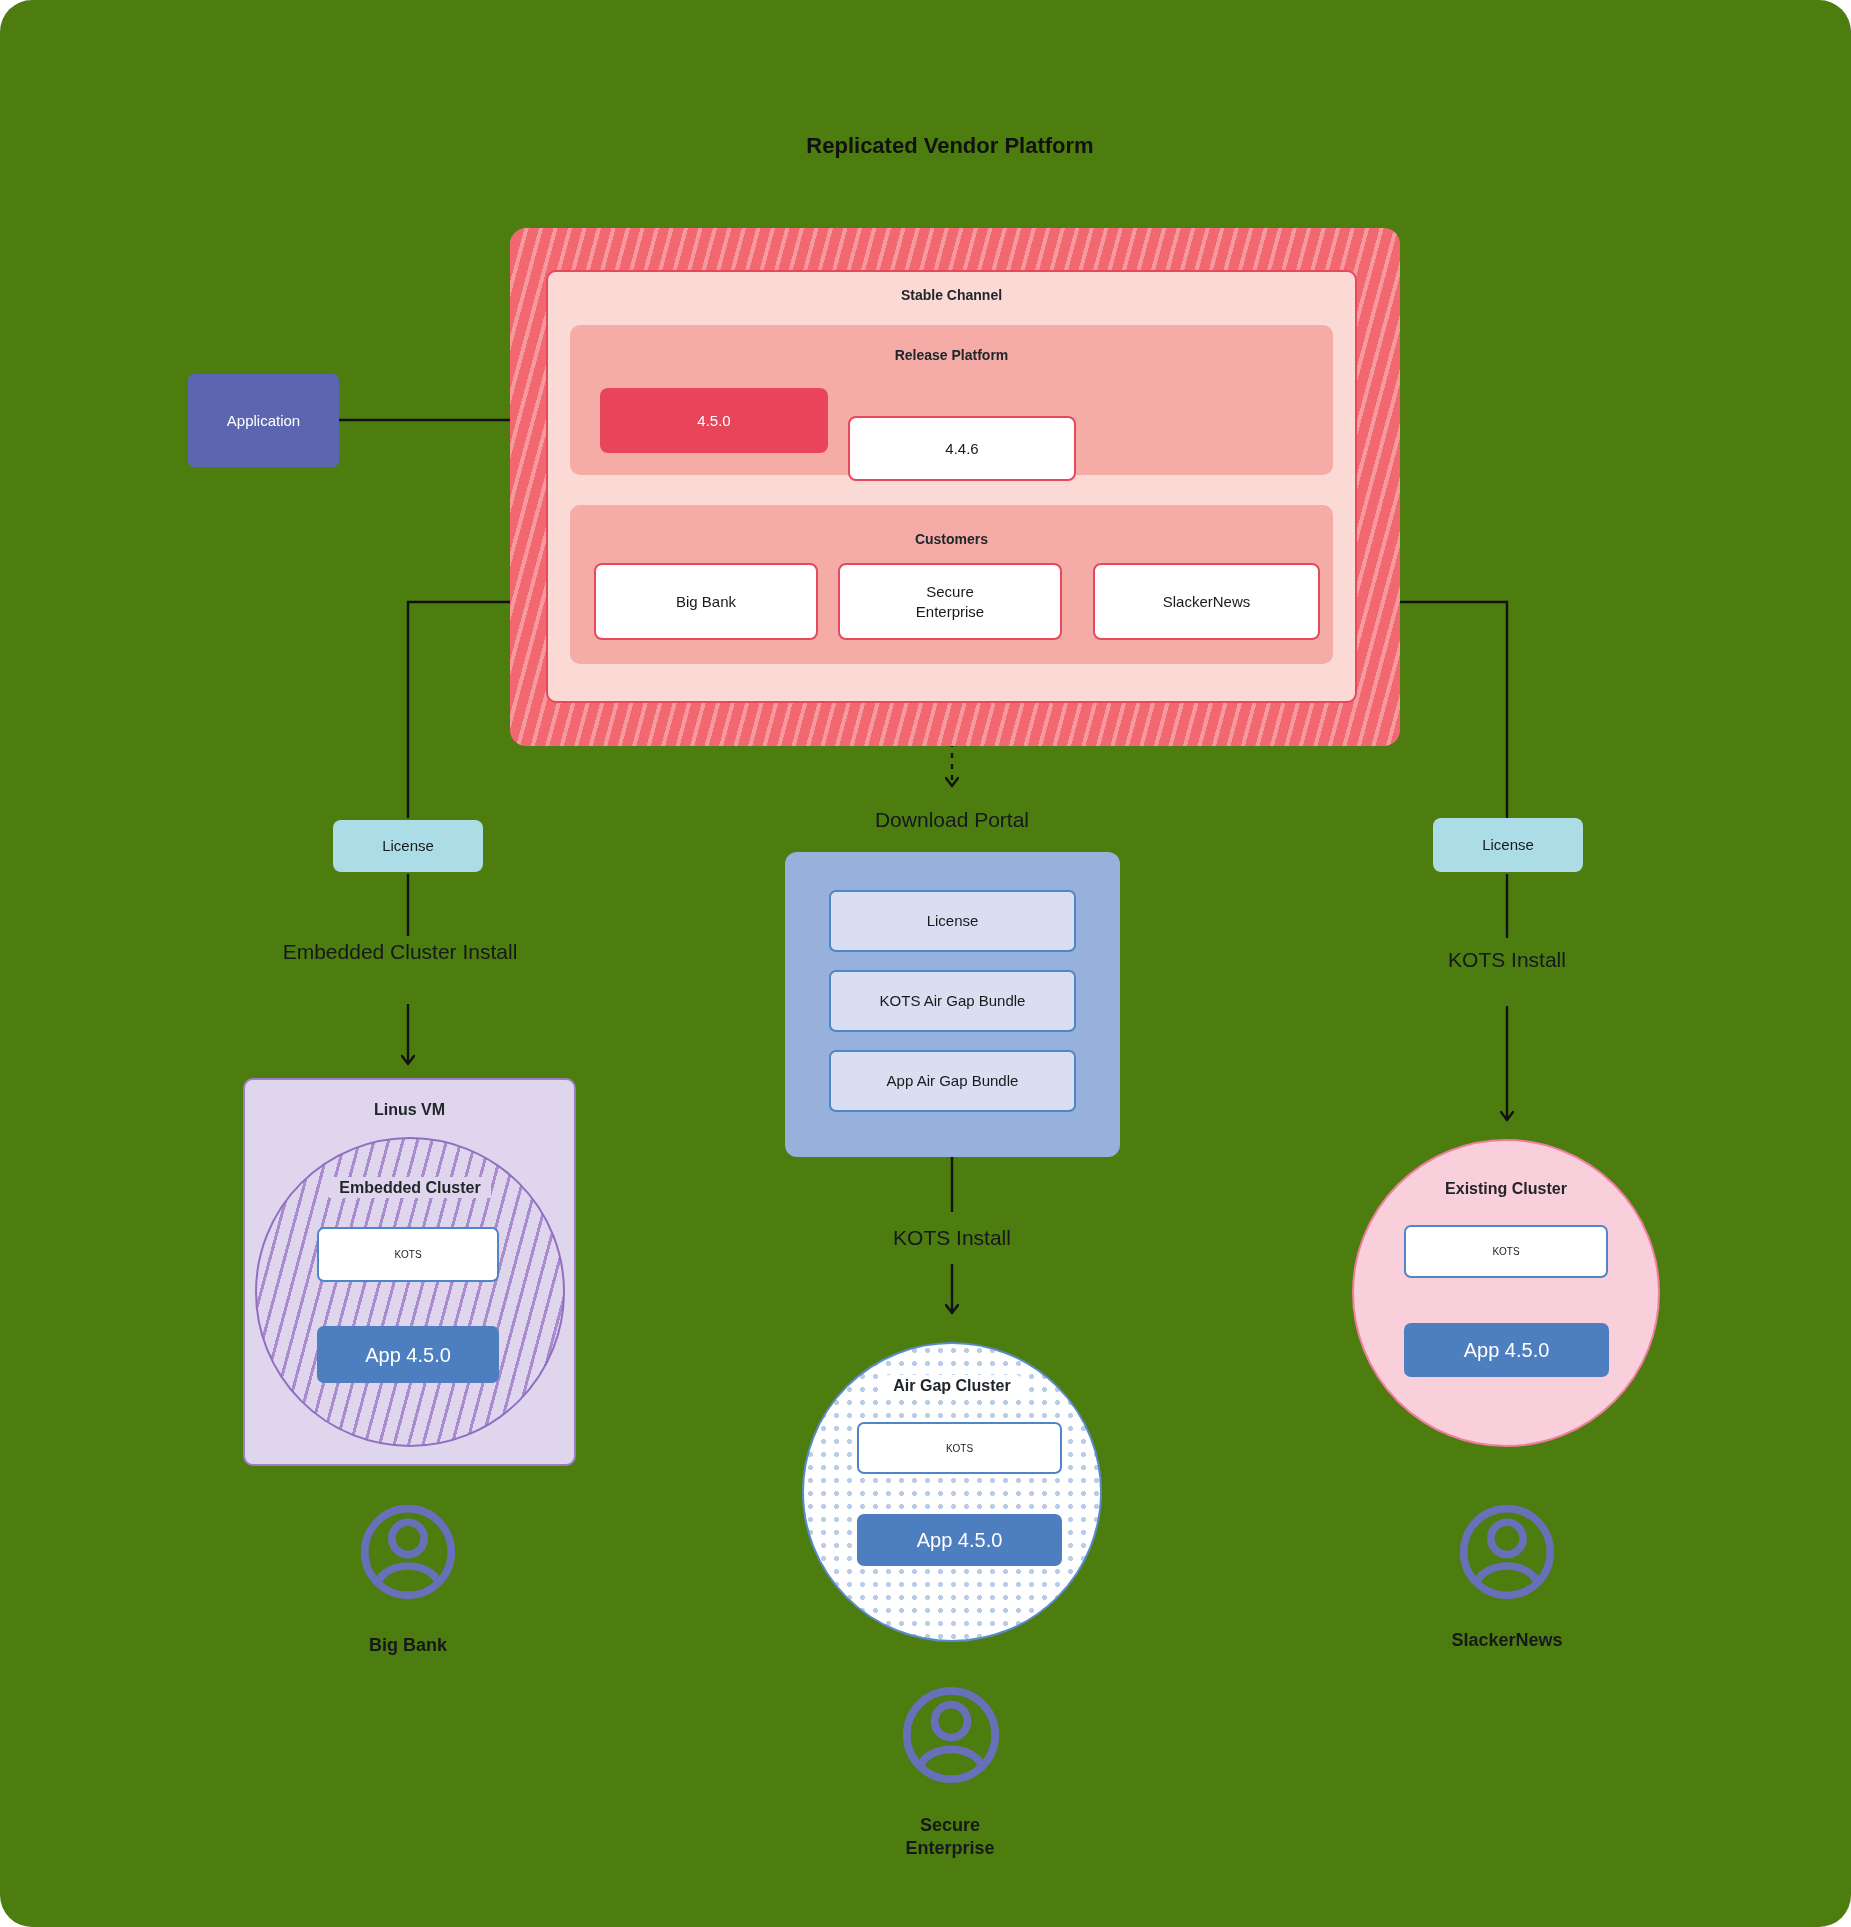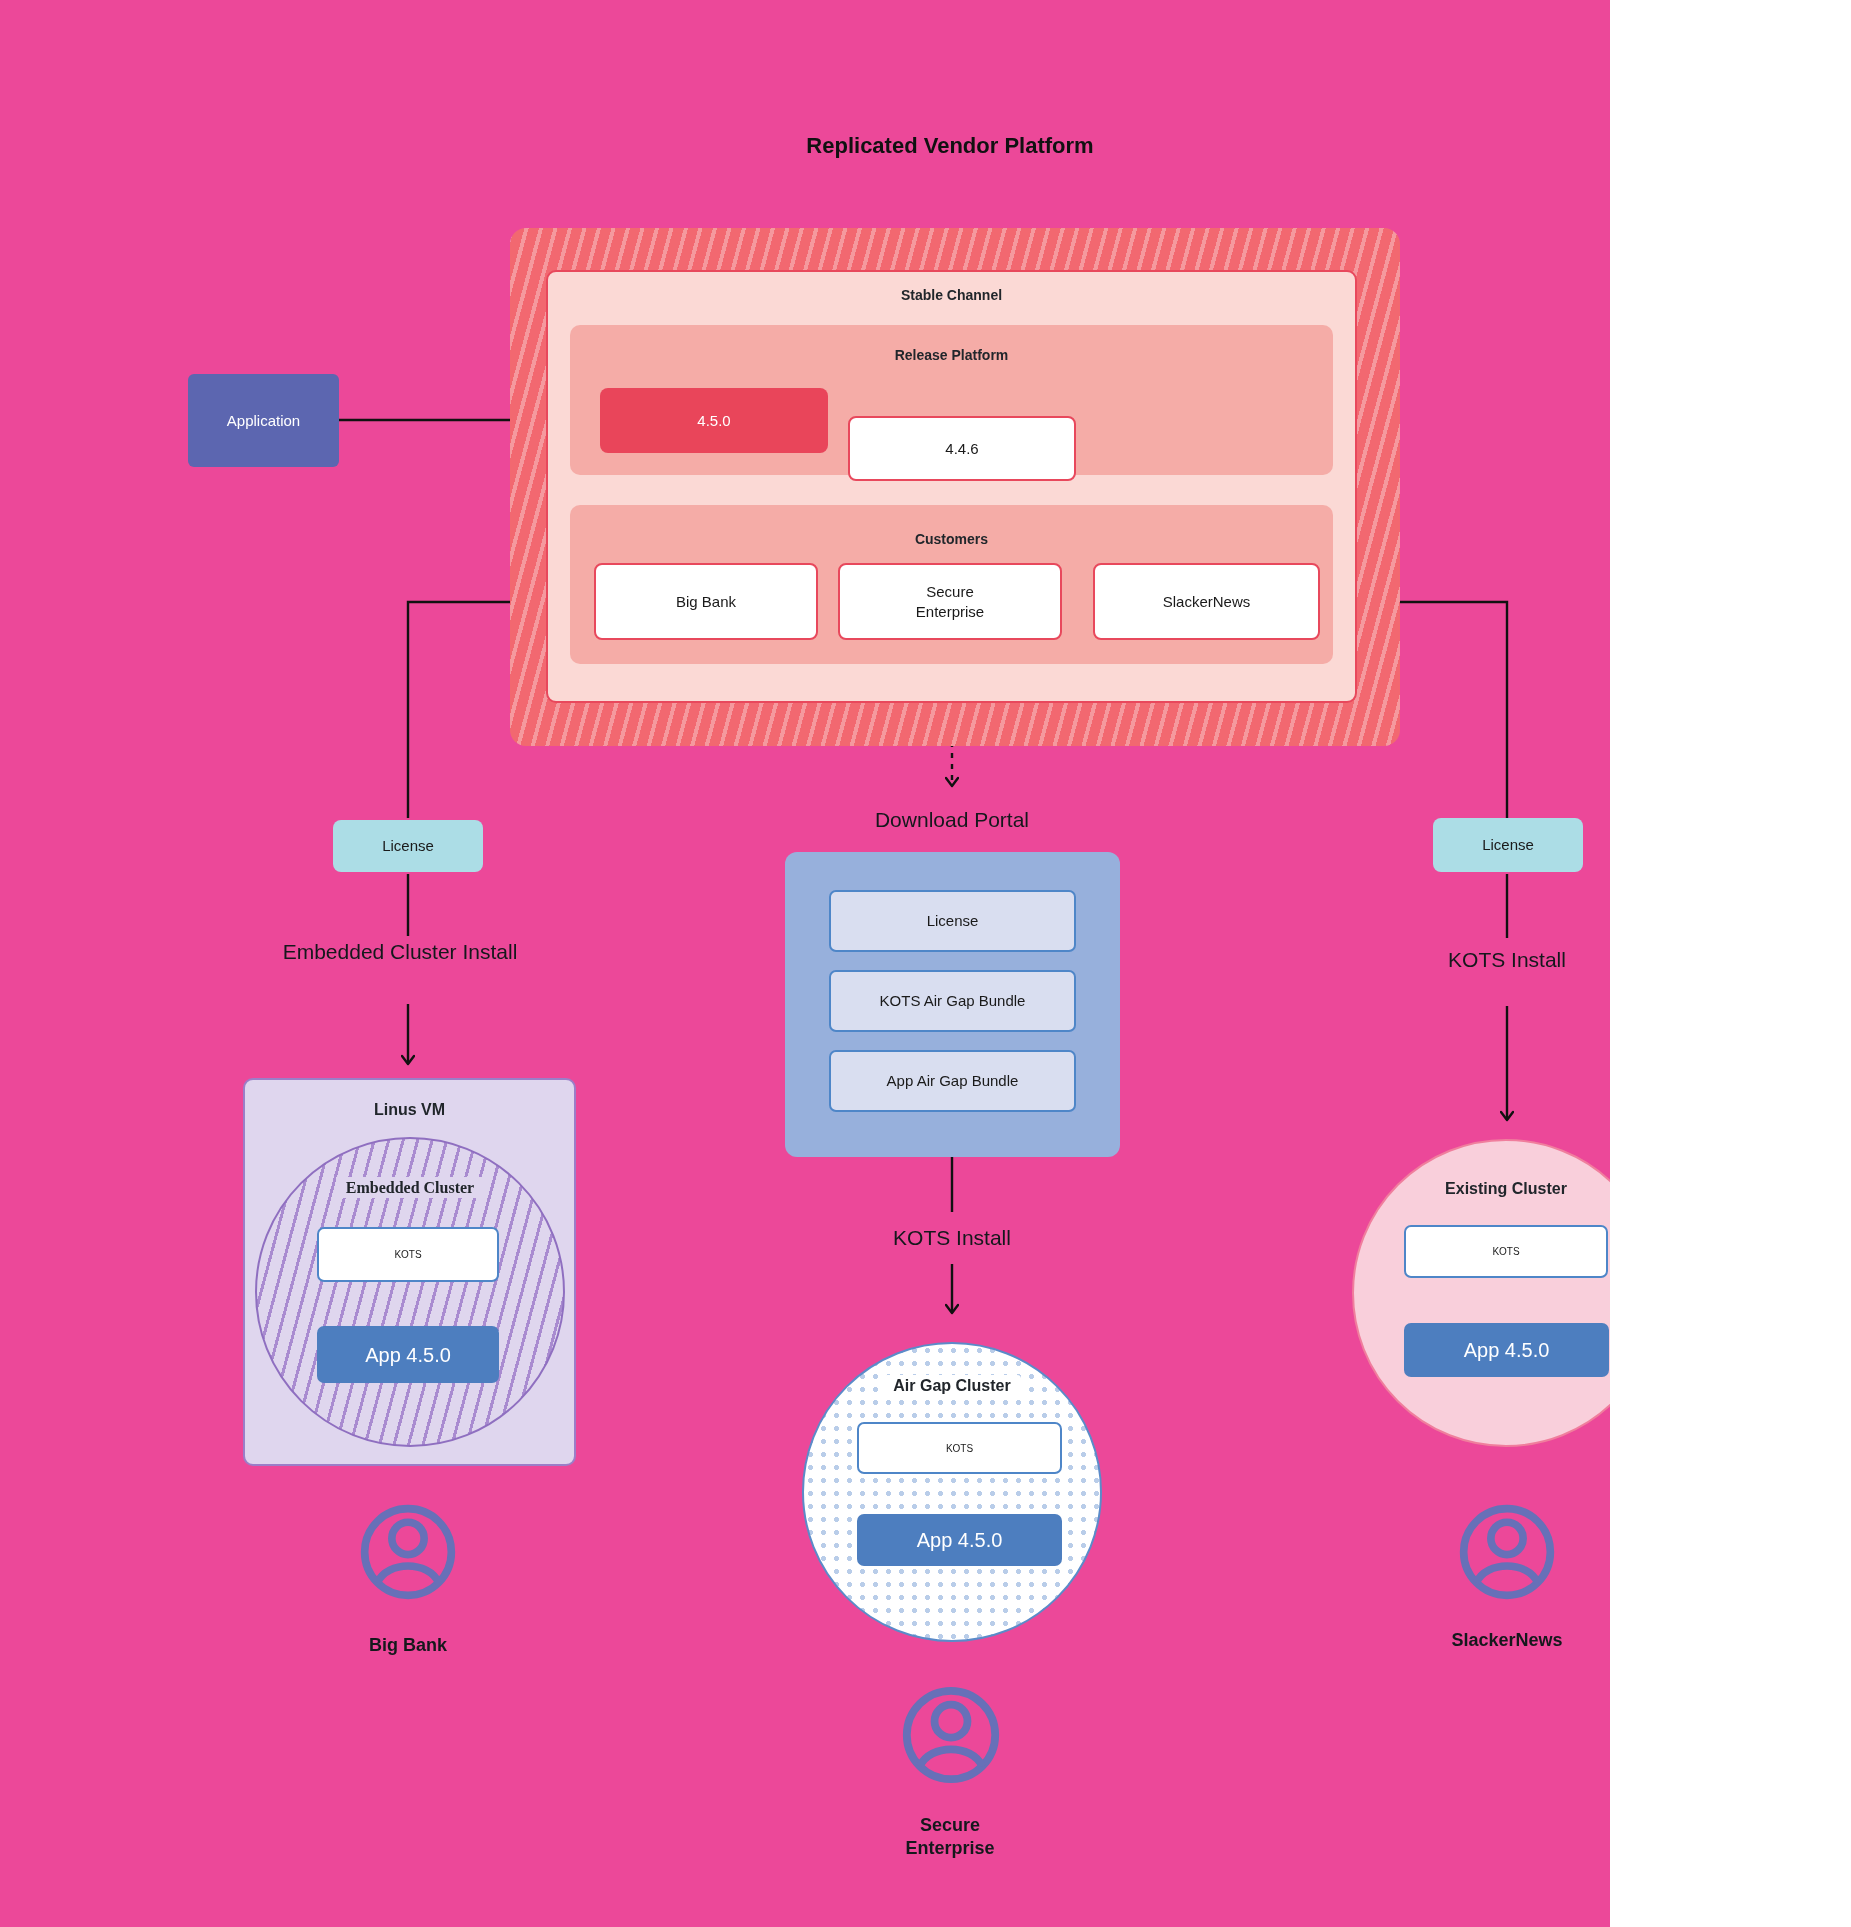--- a/index.html
+++ b/index.html
@@ -1,17 +1,17 @@
 <!DOCTYPE html>
 <html><head>
 <meta charset="utf-8">
 <style>
   html,body{margin:0;padding:0;background:#fff;}
-  .canvas{position:relative;width:1610px;height:1927px;background:#ec4899;
-          font-family:"Liberation Sans",sans-serif;color:#1a1a1a;overflow:hidden;}
+  .canvas{position:relative;width:1851px;height:1927px;background:#4d7c0f;
+          font-family:"Liberation Sans",sans-serif;color:#1a1a1a;overflow:hidden;border-radius:32px;}
   .box{position:absolute;display:flex;align-items:center;justify-content:center;
        text-align:center;box-sizing:border-box;line-height:1.3;}
   .lbl{position:absolute;text-align:center;box-sizing:border-box;line-height:1.3;}
 
   .title{font-weight:bold;font-size:22px;color:#111;}
   .sec-label{font-weight:bold;font-size:14px;color:#21262b;}
   .flow-label{font-size:21px;color:#15181c;}
   .cluster-label{font-weight:bold;font-size:16px;color:#21262b;}
   .user-label{font-weight:bold;font-size:18px;color:#15181c;}
 
@@ -88,21 +88,21 @@
   <div class="box box-white-red" style="left:1093px;top:563px;width:227px;height:77px;">SlackerNews</div>
 
   <div class="box app-node" style="left:188px;top:374px;width:151px;height:93px;">Application</div>
 
   <div class="box teal" style="left:333px;top:820px;width:150px;height:52px;">License</div>
   <div class="lbl flow-label" style="left:280px;top:938px;width:240px;">Embedded Cluster Install</div>
 
   <div class="box vm" style="left:243px;top:1078px;width:333px;height:388px;"></div>
   <div class="lbl cluster-label" style="left:243px;top:1100px;width:333px;">Linus VM</div>
   <div class="box circle circle-embedded" style="left:255px;top:1137px;width:310px;height:310px;"></div>
-  <div class="lbl cluster-label" style="left:255px;top:1178px;width:310px;font-family:Liberation Serif, serif;"><span class="tag-bg-purple">Embedded Cluster</span></div>
+  <div class="lbl cluster-label" style="left:255px;top:1178px;width:310px;"><span class="tag-bg-purple">Embedded Cluster</span></div>
   <div class="box kots" style="left:317px;top:1227px;width:182px;height:55px;">KOTS</div>
   <div class="box app-blue" style="left:317px;top:1326px;width:182px;height:57px;">App 4.5.0</div>
 
   <svg class="overlay" style="left:357px;top:1501px;" width="102" height="102" viewBox="0 0 120 120">
     <g stroke="#6770B8" stroke-width="9" fill="none">
       <circle cx="60" cy="60" r="51"></circle>
       <circle cx="60" cy="44" r="19"></circle>
       <path d="M24 96 C 36 70, 84 70, 96 96"></path>
     </g>
   </svg>

